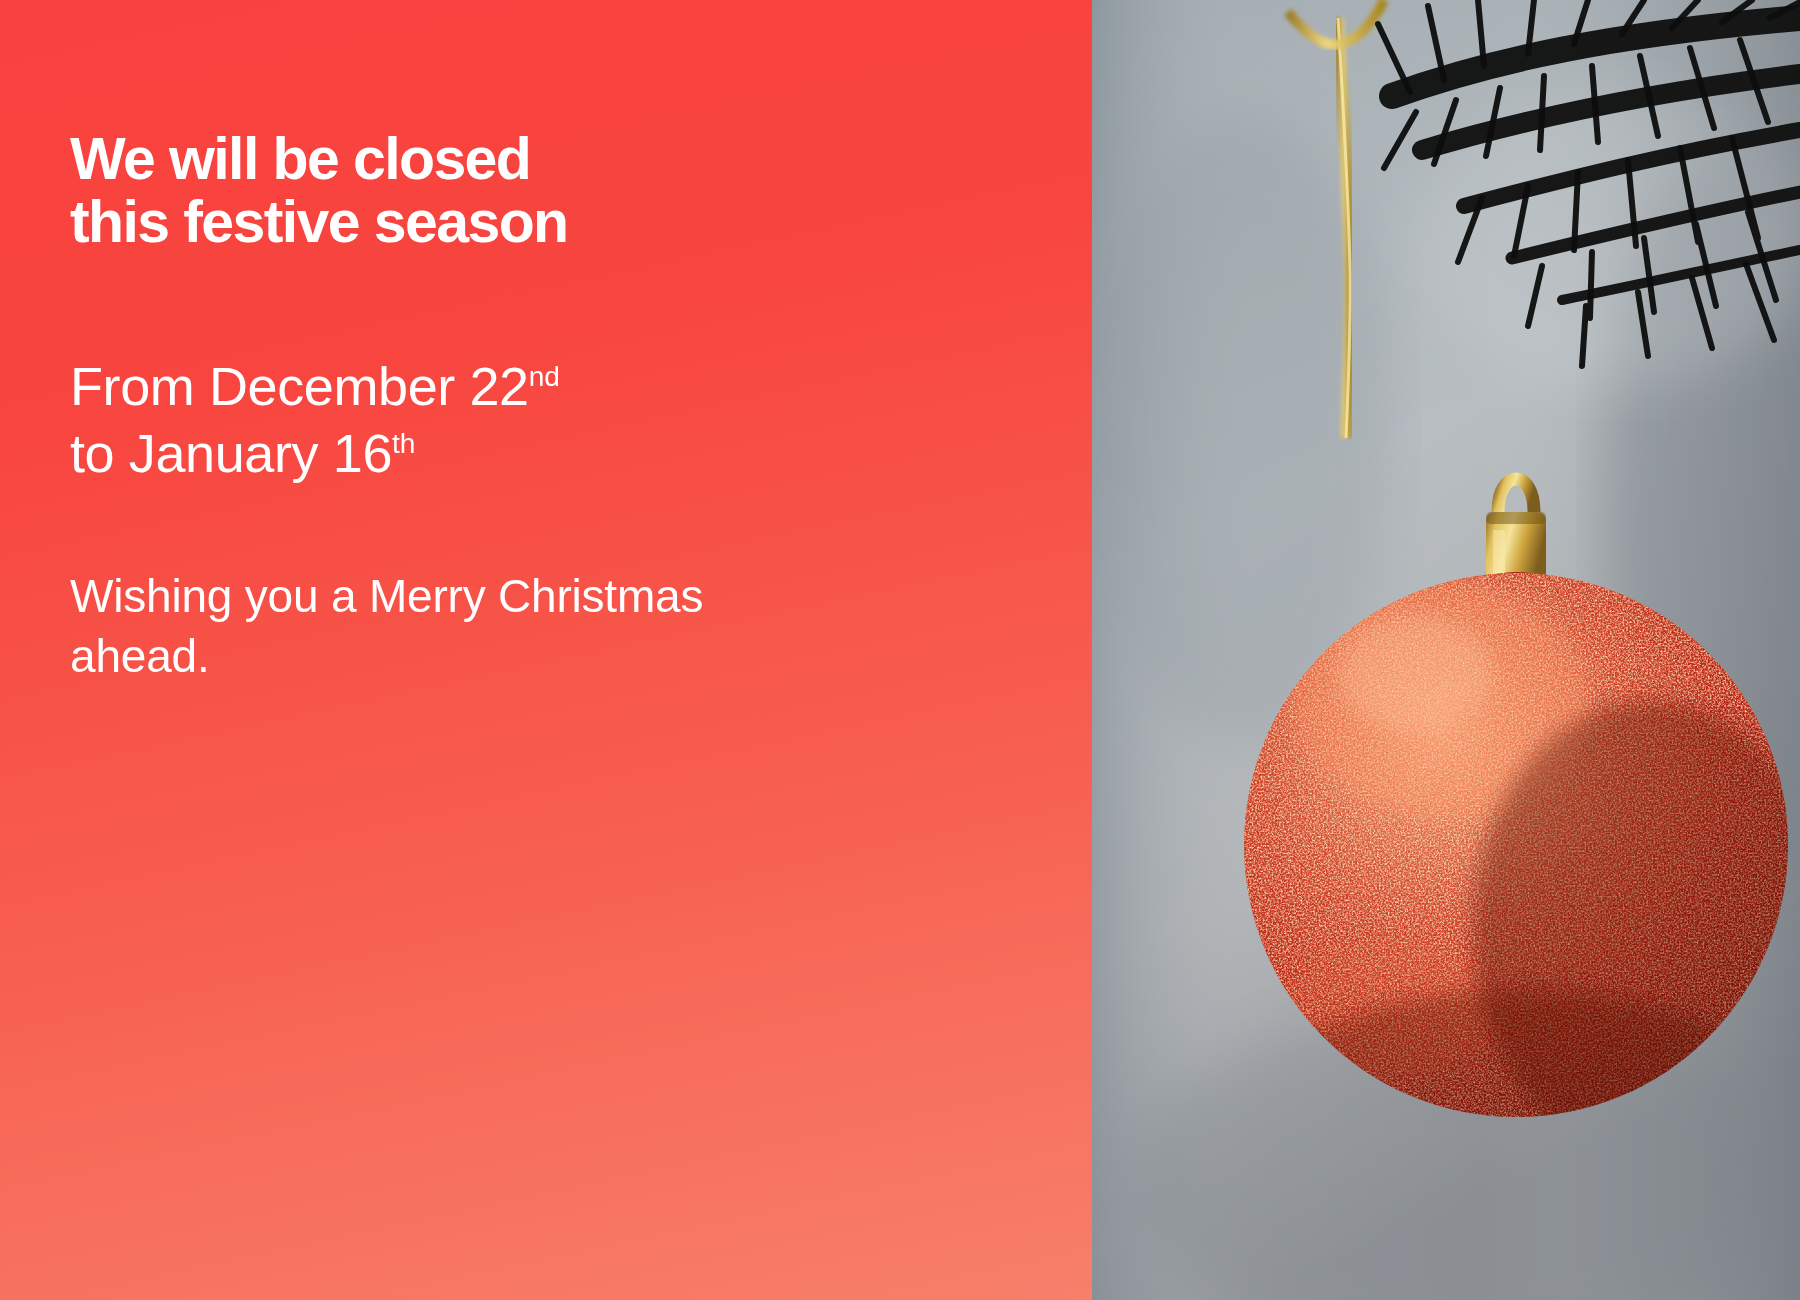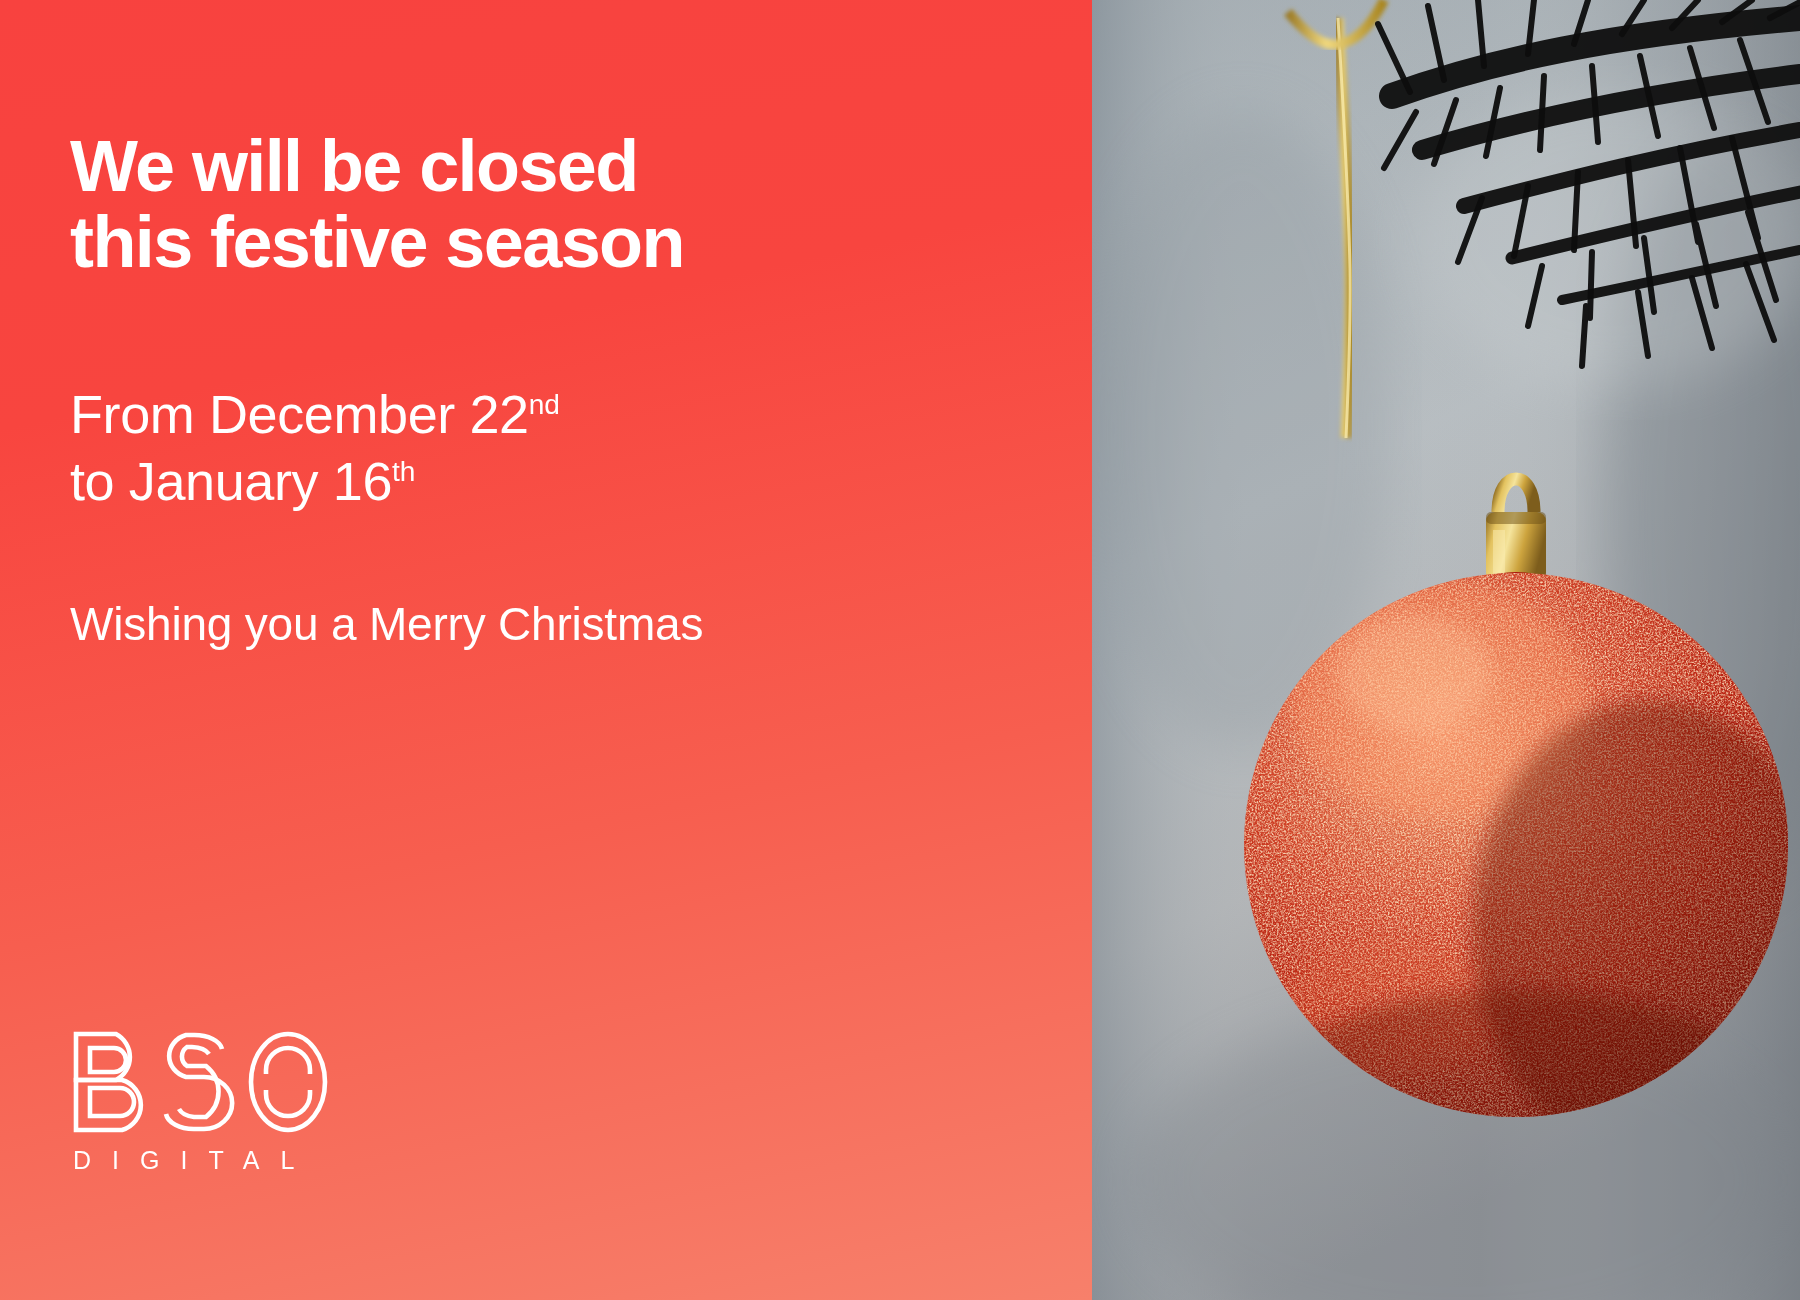--- a/index.html
+++ b/index.html
@@ -12,21 +12,21 @@
   .left-panel {
     position:relative;
     width:1092px; height:1300px;
     background:linear-gradient(168deg, #f8423f 0%, #f8453f 28%, #f75e4f 62%, #f7806b 100%);
     padding:128px 0 0 70px;
     overflow:hidden;
   }
 
   .headline {
     color:#ffffff;
-    font-size:72px;
+    font-size:59px;
     font-weight:700;
     line-height:1.06;
     letter-spacing:-1.6px;
     max-width:900px;
   }
   .headline .hl-line { display:block; }
 
   .dates {
     margin-top:100px;
     color:#ffffff;
@@ -78,49 +78,23 @@
       <span class="hl-line">this festive season</span>
     </div>
 
     <div class="dates">
       <span class="d-line"><span>From December </span><span>22</span><span class="ord">nd</span></span>
       <span class="d-line"><span>to January </span><span>16</span><span class="ord">th</span></span>
     </div>
 
     <div class="wishes">
       <span class="w-line">Wishing you a Merry Christmas</span>
+      <span class="w-line">ahead.</span>
     </div>
 
-    <div class="logo-block">
-      <svg class="logo-mark" width="260" height="104" viewBox="0 0 260 104">
-        <g fill="none" stroke="#ffffff" stroke-width="4.6">
-
-          <path d="M6 4 H46 A26 26 0 0 1 46 50 H6 Z"></path>
-          <path d="M6 50 H52 A26 26 0 0 1 52 100 H6 Z"></path>
-
-          <path d="M20 18 H44 A12 12 0 0 1 44 42 H20 Z"></path>
-          <path d="M20 58 H50 A12 12 0 0 1 50 86 H20 Z"></path>
-
-          <path d="M152 19 A28 16 0 0 0 124 5 H116 A24 22 0 0 0 116 47 H134
-                   A26 24 0 0 1 134 99 H124 A28 17 0 0 1 96 84"></path>
-
-          <path d="M139 24 A20 11 0 0 0 122 17 H117 A13 12 0 0 0 117 36 H136
-                   A37 34 0 0 1 136 87 H124 A20 12 0 0 1 109 79"></path>
-
-          <ellipse cx="218" cy="52" rx="37" ry="48"></ellipse>
-
-          <path d="M196 40 A22 22 0 0 1 240 40"></path>
-          <path d="M196 40 V44 M240 40 V44"></path>
-
-          <path d="M196 64 A22 22 0 0 0 240 64"></path>
-          <path d="M196 64 V60 M240 60 V64"></path>
-        </g>
-      </svg>
-      <div class="logo-word">DIGITAL</div>
-    </div>
   </div>
 
   <div class="right-panel">
     <svg class="photo" viewBox="0 0 708 1300" preserveAspectRatio="xMidYMid slice">
       <defs>
 
         <linearGradient id="bgv" x1="0" y1="0" x2="0.25" y2="1">
           <stop offset="0%" stop-color="#9fa8ae"></stop>
           <stop offset="18%" stop-color="#aab2b7"></stop>
           <stop offset="42%" stop-color="#b6bcc0"></stop>

